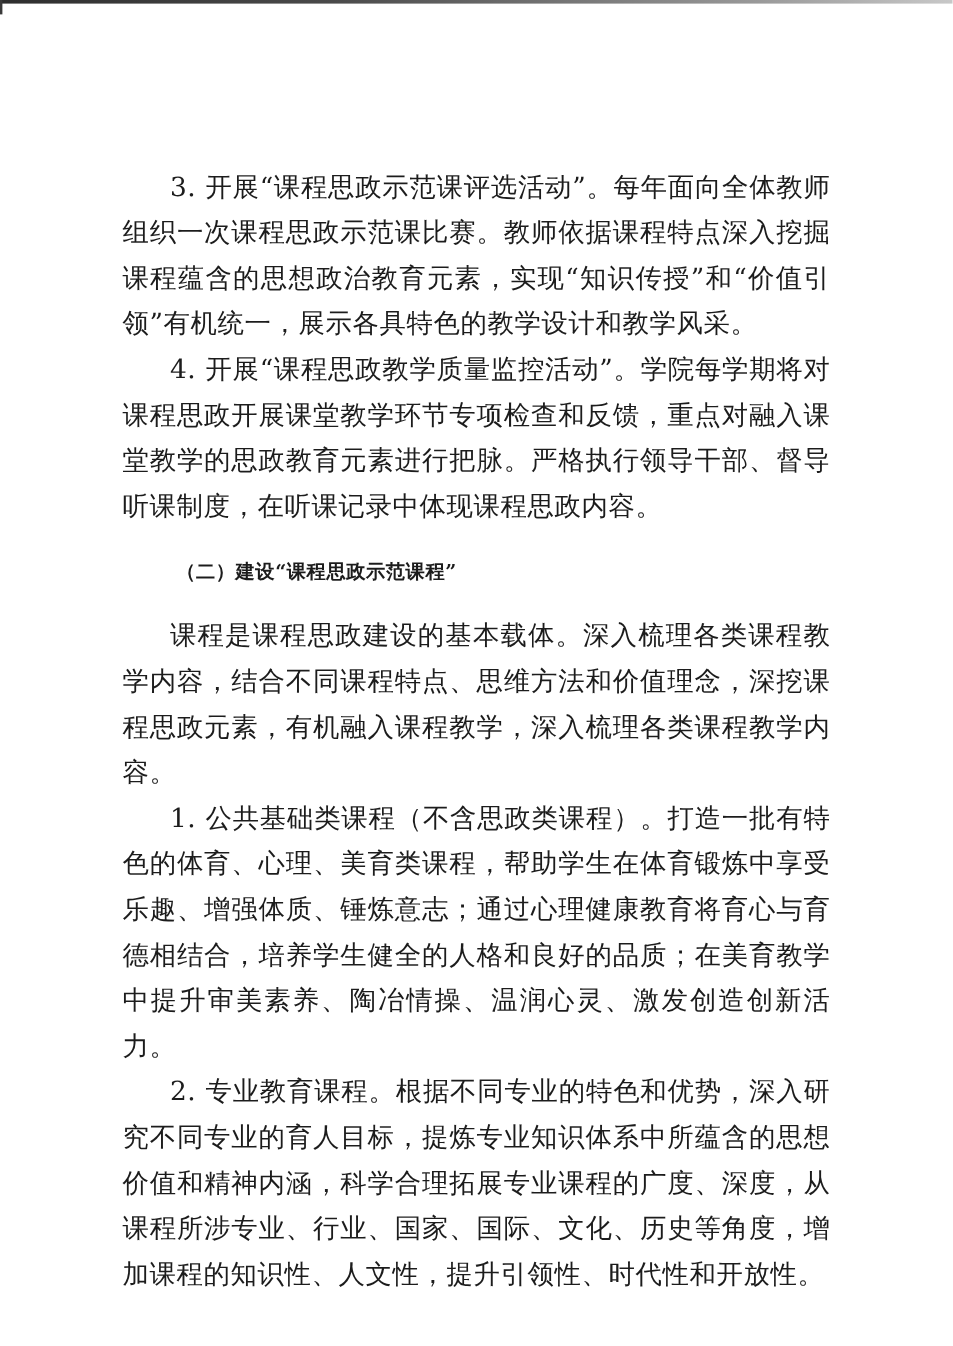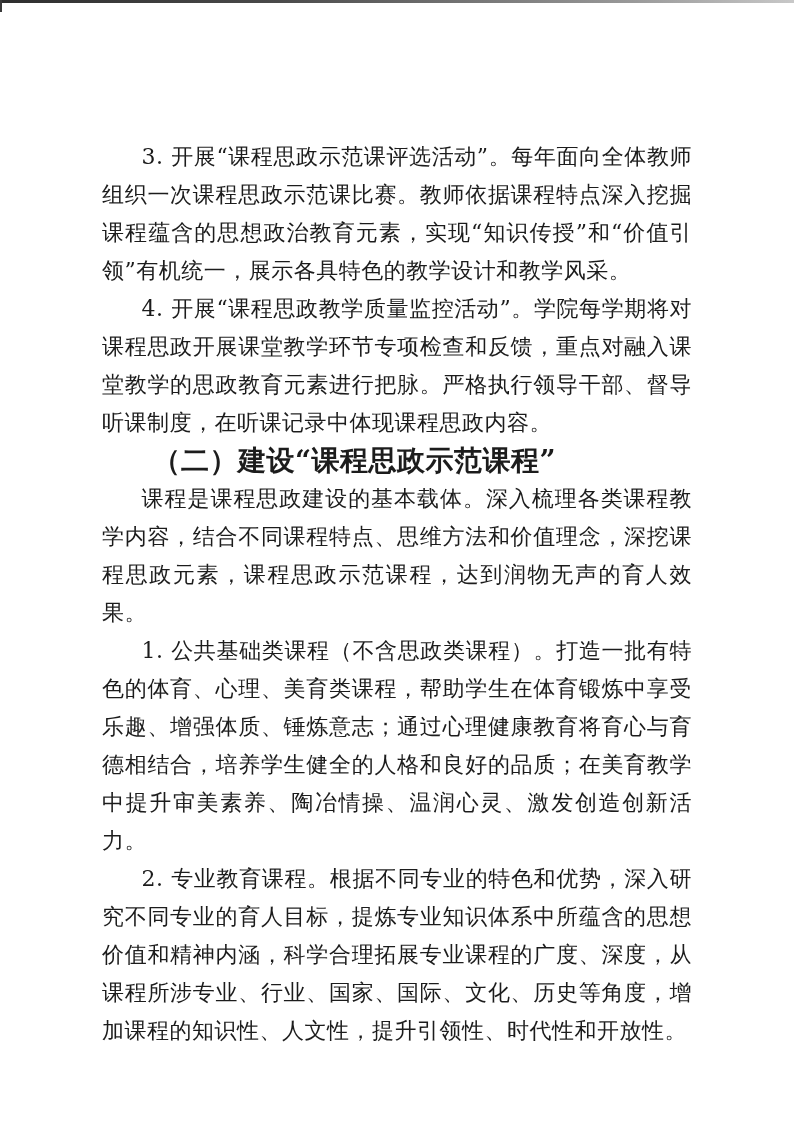--- a/index.html
+++ b/index.html
@@ -41,34 +41,34 @@
     line-height: 38px;
     text-align: justify;
     letter-spacing: 0.5px;
   }
   .para {
     margin: 0;
     text-indent: 1.8em;
     font-weight: 400;
   }
   .heading {
-    margin: 0;
+    margin: 16px;
     text-indent: 1.8em;
-    font-size: 28px;
+    font-size: 16px;
     line-height: 38px;
     font-weight: 700;
   }
 </style>
 </head>
 <body>
 
 <div class="page">
   <div class="top-edge"></div>
   <div class="left-edge-notch"></div>
   <main class="content">
     <p class="para">3. 开展“课程思政示范课评选活动”。每年面向全体教师组织一次课程思政示范课比赛。教师依据课程特点深入挖掘课程蕴含的思想政治教育元素，实现“知识传授”和“价值引领”有机统一，展示各具特色的教学设计和教学风采。</p>
     <p class="para">4. 开展“课程思政教学质量监控活动”。学院每学期将对课程思政开展课堂教学环节专项检查和反馈，重点对融入课堂教学的思政教育元素进行把脉。严格执行领导干部、督导听课制度，在听课记录中体现课程思政内容。</p>
     <h2 class="heading">（二）建设“课程思政示范课程”</h2>
-    <p class="para">课程是课程思政建设的基本载体。深入梳理各类课程教学内容，结合不同课程特点、思维方法和价值理念，深挖课程思政元素，课程思政示范课程，达到润物无声的育人效果。</p>
+    <p class="para">课程是课程思政建设的基本载体。深入梳理各类课程教学内容，结合不同课程特点、思维方法和价值理念，深挖课程思政元素，有机融入课程教学，深入梳理各类课程教学内容。</p>
     <p class="para">1. 公共基础类课程（不含思政类课程）。打造一批有特色的体育、心理、美育类课程，帮助学生在体育锻炼中享受乐趣、增强体质、锤炼意志；通过心理健康教育将育心与育德相结合，培养学生健全的人格和良好的品质；在美育教学中提升审美素养、陶冶情操、温润心灵、激发创造创新活力。</p>
     <p class="para">2. 专业教育课程。根据不同专业的特色和优势，深入研究不同专业的育人目标，提炼专业知识体系中所蕴含的思想价值和精神内涵，科学合理拓展专业课程的广度、深度，从课程所涉专业、行业、国家、国际、文化、历史等角度，增加课程的知识性、人文性，提升引领性、时代性和开放性。</p>
   </main>
 </div>
 
 </body></html>

